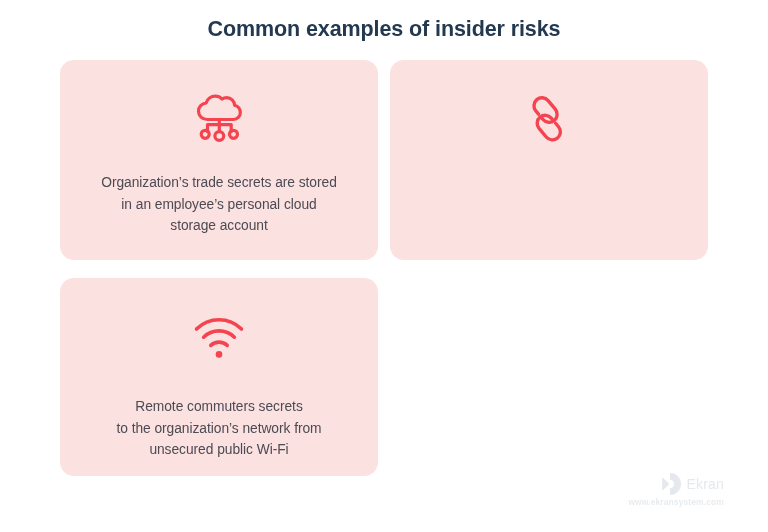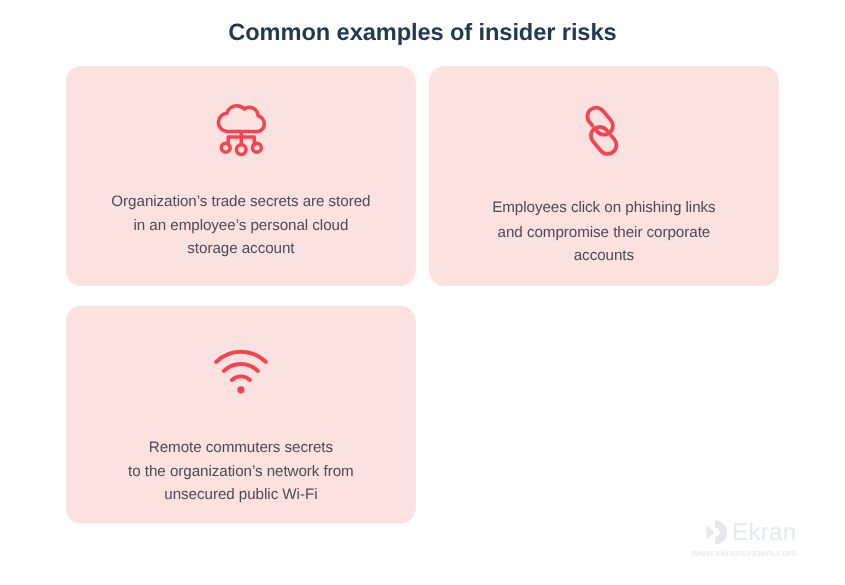--- a/index.html
+++ b/index.html
@@ -88,21 +88,21 @@
   .brand-lockup {
     display: flex;
     align-items: center;
     justify-content: flex-end;
     gap: 5px;
   }
   .brand-mark {
     line-height: 0;
   }
   .brand-name {
-    font-size: 22px;
+    font-size: 14px;
     color: #e5e9ed;
     letter-spacing: 0.2px;
     line-height: 24px;
   }
   .brand-url {
     margin-top: 1px;
     font-size: 8.5px;
     font-weight: bold;
     color: #e8ecef;
     letter-spacing: 0.1px;
@@ -143,23 +143,20 @@
       <span class="card-icon">
         <svg width="52" height="50" viewBox="0 0 52 50" fill="none" stroke="#f4444f" stroke-width="3.4" stroke-linecap="round" stroke-linejoin="round">
           <g transform="rotate(-40 26 25)">
             <path d="M22.4 13.0 L22.4 8.8 A8.0 8.0 0 0 1 38.4 8.8 L38.4 20.0
                      A8.0 8.0 0 0 1 22.4 20.0 L22.4 18.6"></path>
             <path d="M29.6 31.0 L29.6 35.5 A8.0 8.0 0 0 1 13.6 35.5 L13.6 24.3
                      A8.0 8.0 0 0 1 29.6 24.3 L29.6 25.7"></path>
           </g>
         </svg>
       </span>
-      <div class="card-text">Employees click on phishing links
-and compromise their corporate
-accounts</div>
     </div>
 
     <div class="risk-card row2">
       <span class="card-icon">
         <svg width="56" height="46" viewBox="0 0 56 46" fill="none" stroke="#f4444f" stroke-width="3.6" stroke-linecap="round">
           <path d="M5.5 15.0 A32 32 0 0 1 50.5 15.0"></path>
           <path d="M12.6 23.2 A22 22 0 0 1 43.4 23.2"></path>
           <path d="M19.8 31.4 A12 12 0 0 1 36.2 31.4"></path>
           <circle cx="28" cy="40.4" r="3.3" fill="#f4444f" stroke="none"></circle>
         </svg>

